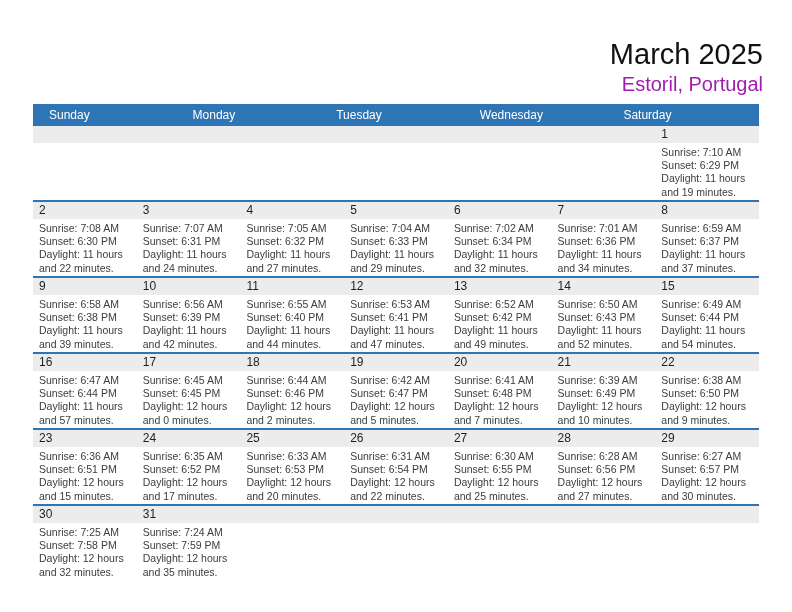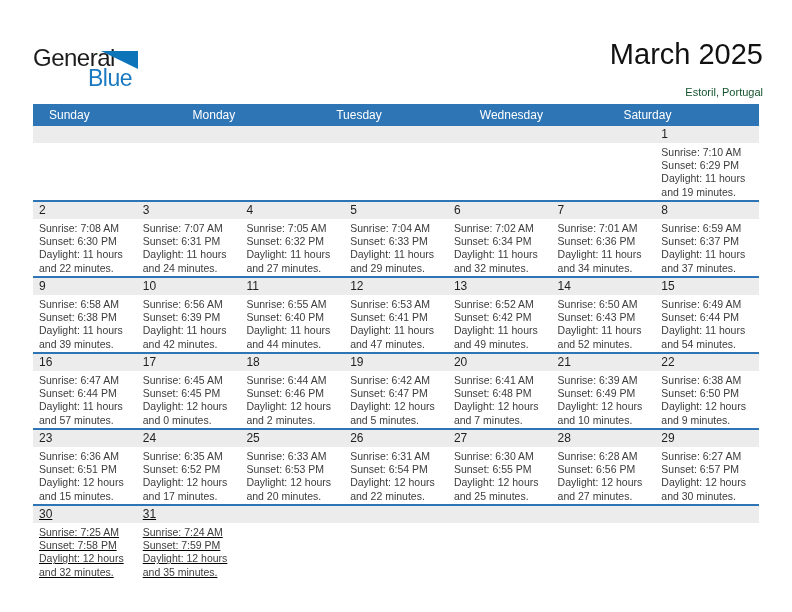--- a/index.html
+++ b/index.html
@@ -24,21 +24,21 @@
     clip-path: polygon(0 0, 100% 0, 100% 100%);
   }
   .logo-bottom {
     position: absolute; left: 55px; top: 21px;
     font-size: 23px; color: var(--logo-blue, #1b79c0); letter-spacing: -0.5px;
   }
 
   
   .title-block { position: absolute; right: 29px; top: 38px; text-align: right; }
   .month-title { font-size: 29px; color: #111111; }
-  .location-subtitle { font-size: 11px; color: #14532d; margin-top: 15px; }
+  .location-subtitle { font-size: 20px; color: #a21caf; margin-top: 2px; }
 
   
   .calendar { position: absolute; left: 33px; top: 104px; width: 726px; }
   .weekday-row {
     display: flex;
     background: var(--header-bg, #2e75b5);
     height: 22px;
     padding-left: 8px;
   }
   .weekday-cell {
@@ -48,21 +48,21 @@
     line-height: 22px;
     padding-left: 8px;
     overflow: hidden;
     white-space: nowrap;
   }
   .week {
     display: flex;
     height: 74px;
     border-bottom: 2px solid var(--rule-color, #2e75b5);
   }
-  .week.last { height: 76px; border-bottom: none; text-decoration: underline; }
+  .week.last { height: 76px; border-bottom: none; }
   .cell { flex: 1 1 0; overflow: hidden; }
   .day-band {
     height: 17px;
     background: var(--band-bg, #ececec);
     font-size: 12px;
     line-height: 17px;
     padding-left: 6px;
     color: #1f1f1f;
   }
   .cell-lines {
@@ -71,25 +71,20 @@
     line-height: 13.2px;
     color: #3c3c3c;
     white-space: nowrap;
   }
 </style>
 </head>
 <body>
 
 <div class="page">
 
-  <div class="logo">
-    <span class="logo-top">General</span>
-    <span class="logo-triangle"></span>
-    <span class="logo-bottom">Blue</span>
-  </div>
 
   <div class="title-block">
     <div class="month-title">March 2025</div>
     <div class="location-subtitle">Estoril, Portugal</div>
   </div>
 
   <div class="calendar">
     <div class="weekday-row">
       <div class="weekday-cell">Sunday</div>
       <div class="weekday-cell">Monday</div>

